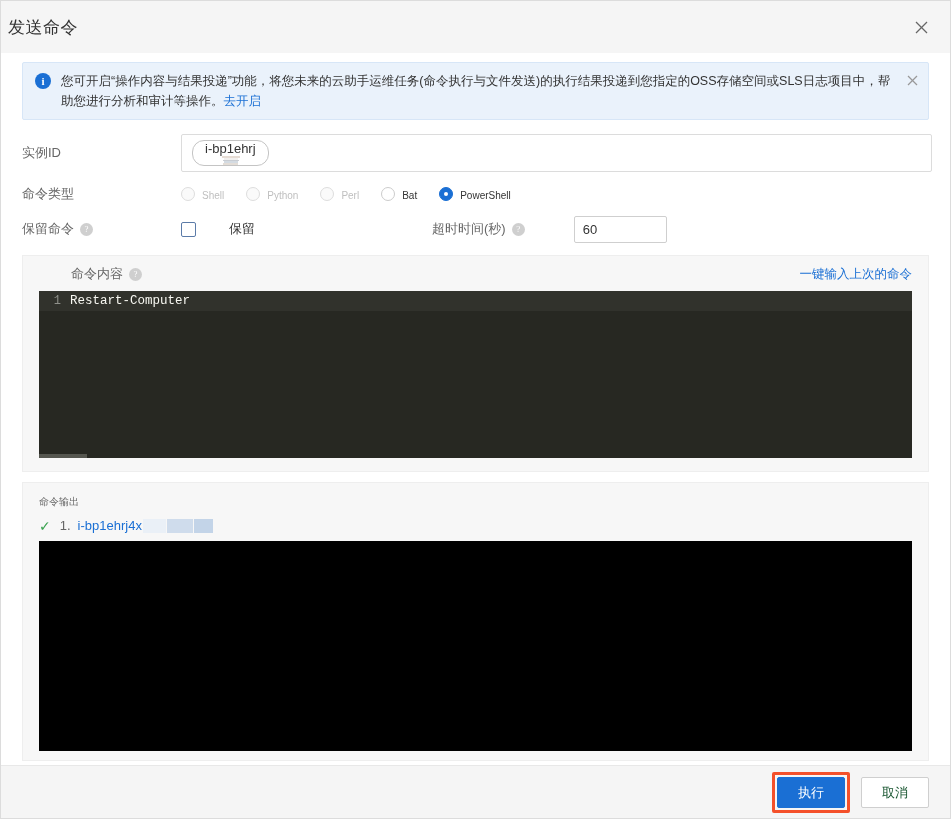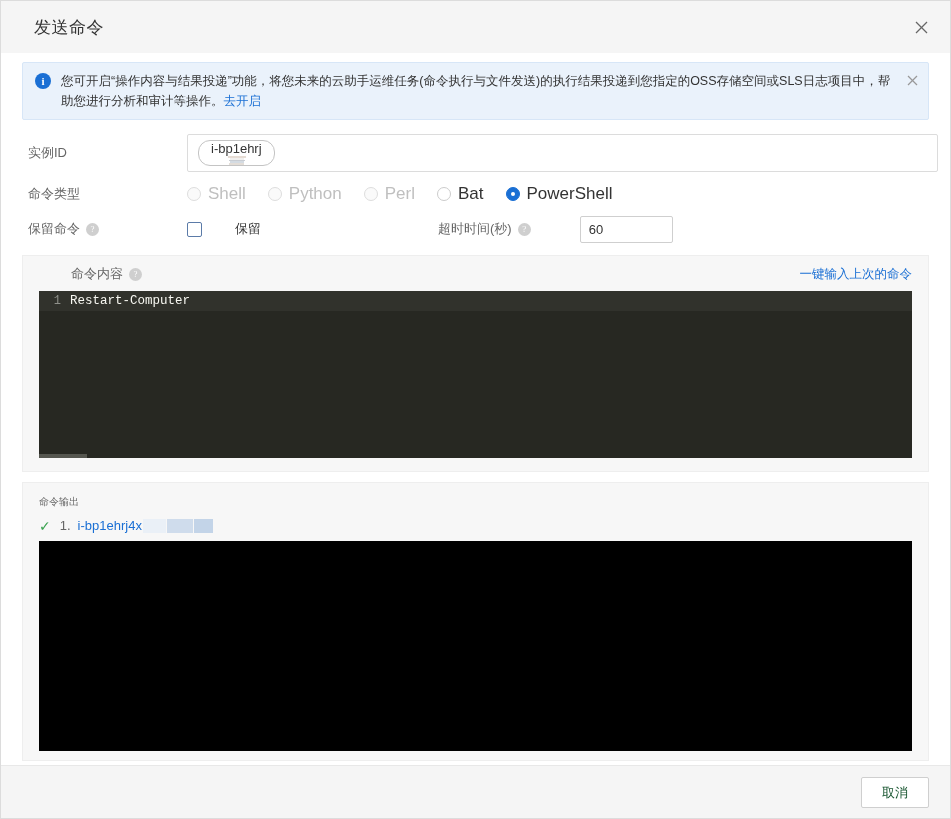--- a/index.html
+++ b/index.html
@@ -29,21 +29,21 @@
   }
 
   
   .dialog-header {
     position: relative;
     height: 52px;
     flex: 0 0 52px;
     background: #f5f5f5;
     display: flex;
     align-items: center;
-    padding-left: 33px;
+    padding-left: 7px;
     box-sizing: border-box;
   }
   .dialog-title {
     font-size: 17px;
     color: #333333;
     letter-spacing: .5px;
   }
   .dialog-close {
     position: absolute;
     right: 16px;
@@ -111,21 +111,21 @@
     right: 10px;
     top: 12px;
     color: #999999;
     font-size: 13px;
     cursor: pointer;
     line-height: 1;
   }
 
   
   .form {
-    padding: 14px 21px 0 27px;
+    padding: 14px 21px 0 21px;
   }
   .form-row {
     display: flex;
     align-items: center;
     min-height: 30px;
   }
   .form-row.row-instance { margin-bottom: 7px; }
   .form-row.row-type { margin-bottom: 5px; height: 26px; }
   .form-row.row-keep { margin-bottom: 0; height: 30px; }
 
@@ -188,24 +188,24 @@
   .r1 { width: 18px; background: #e6dcd4; }
   .r2 { width: 14px; background: #f2f0ee; }
   .r3 { width: 16px; background: #c8ccd2; }
   .r4 { width: 14px; background: #d4dbe2; }
   .r5 { width: 15px; background: #e3ddd7; }
 
   
   .radio-group { display: flex; align-items: center; }
   .radio {
     display: flex;
-    align-items: center;
+    align-items: flex-end;
     margin-right: 22px;
     cursor: pointer;
-    font-size: 17px;
+    font-size: 10px;
     color: #333333;
   }
   .radio.disabled { cursor: not-allowed; color: #bfbfbf; }
   .radio-dot {
     width: 14px;
     height: 14px;
     border-radius: 50%;
     border: 1px solid #cccccc;
     background: #ffffff;
     box-sizing: border-box;
@@ -557,16 +557,19 @@
             <span class="redact-b b3"></span>
           </span>
       </div>
       <div class="console"></div>
 
     </div>
 
   </div>
 
   <div class="dialog-footer">
+    <span class="btn-highlight">
+      <button class="btn btn-primary">执行</button>
+    </span>
     <button class="btn btn-default">取消</button>
   </div>
 
 </div>
 
 </body></html>

